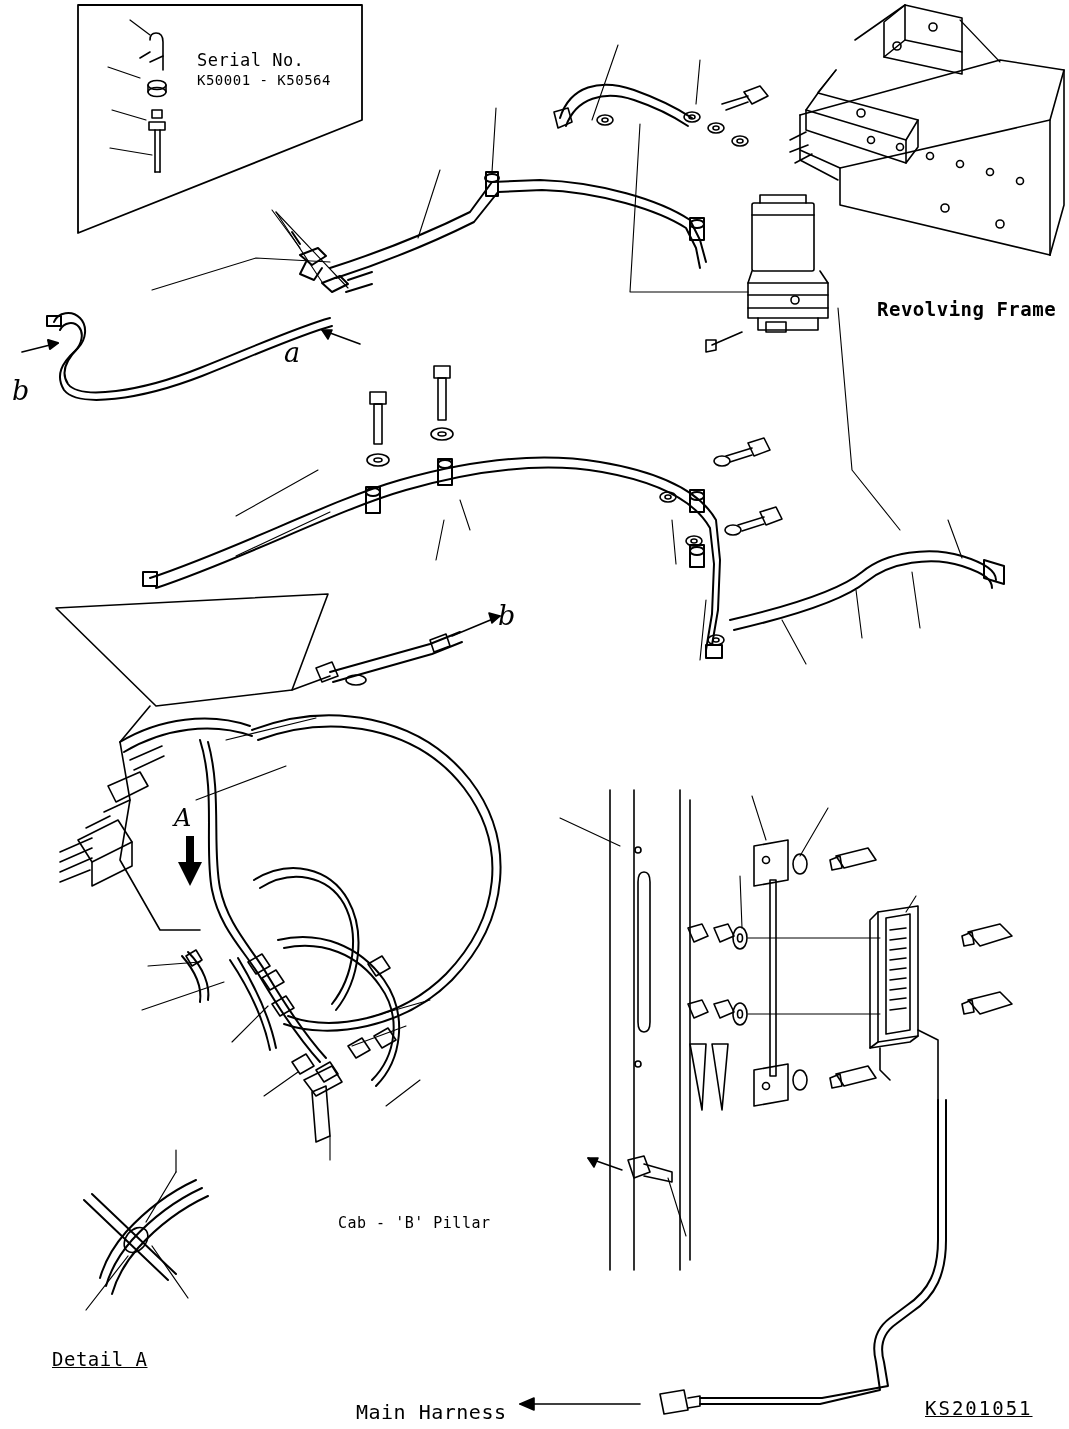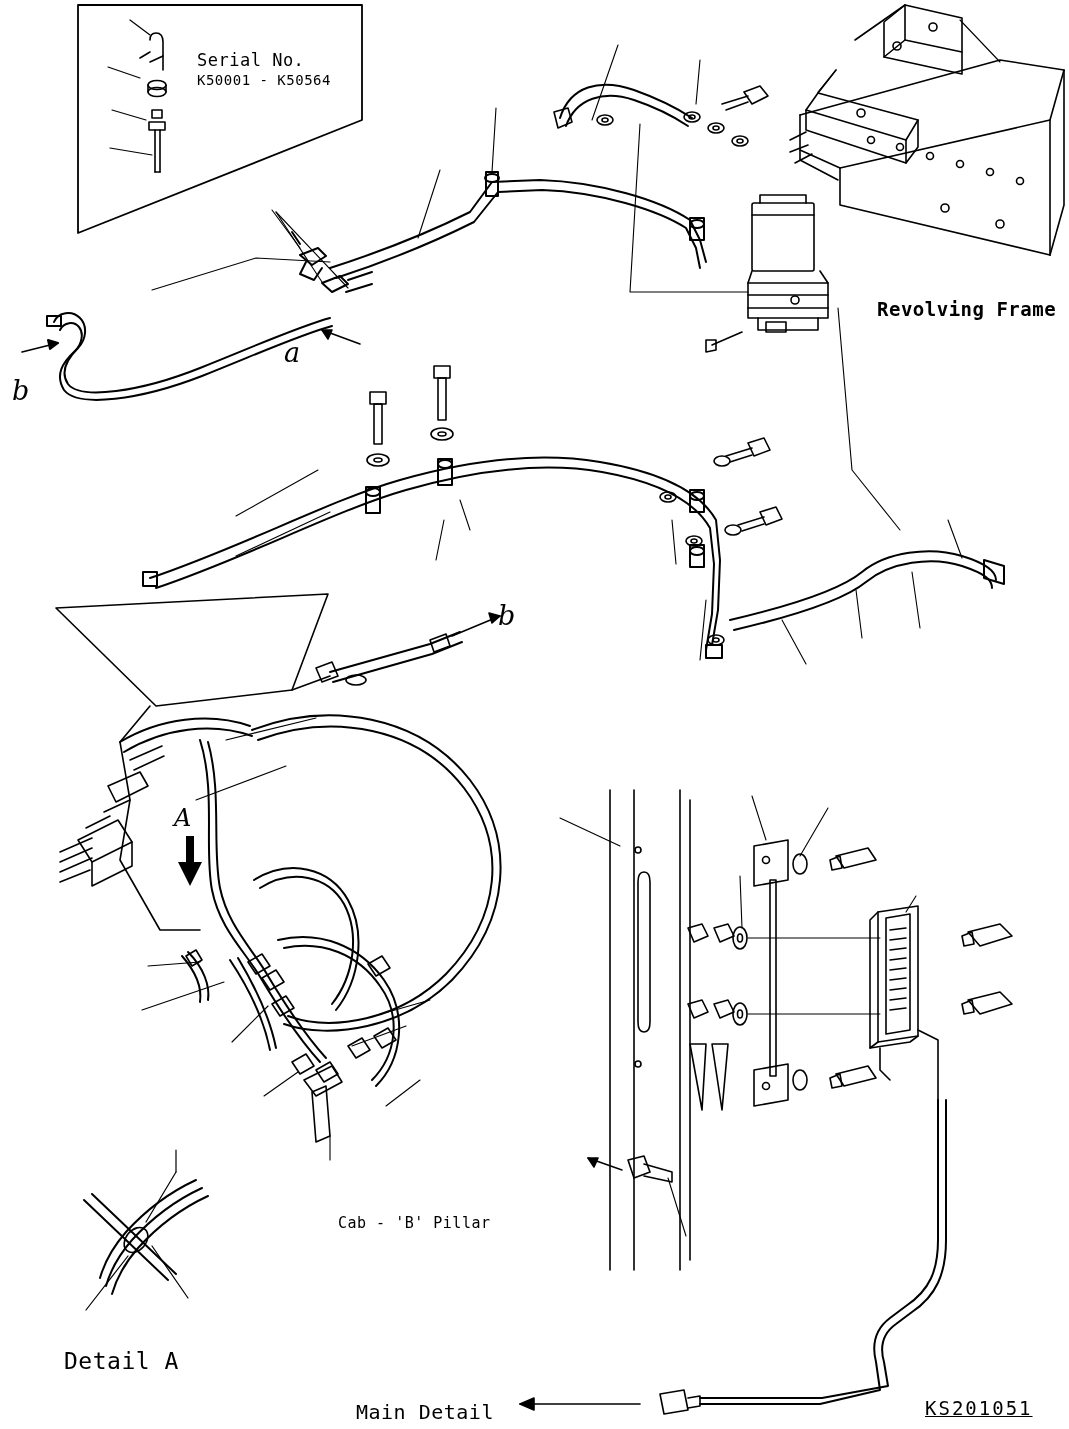--- a/index.html
+++ b/index.html
@@ -31,21 +31,21 @@
     position: absolute;
     white-space: pre;
     font-family: "DejaVu Sans Mono", monospace;
     color: #000;
     letter-spacing: 0.5px;
   }
   .t-serial1 { left: 197px; top: 50px;  font-size: 17px; }
   .t-serial2 { left: 197px; top: 72px;  font-size: 14px; }
   .t-revframe { left: 877px; top: 298px; font-size: 19px; font-weight: bold; }
   .t-cabpillar { left: 338px; top: 1214px; font-size: 15px; }
-  .t-detaila { left: 64px; top: 1348px; font-size: 23px; }
+  .t-detaila { left: 52px; top: 1348px; font-size: 19px; text-decoration: underline; }
   .t-mainharness { left: 356px; top: 1400px; font-size: 20px; }
   .t-partno { left: 925px; top: 1397px; font-size: 19px; letter-spacing: 2px; text-decoration: underline; }
   .t-b1 { left: 12px; top: 375px; font-size: 27px; font-family: "DejaVu Serif", serif; font-style: italic; }
   .t-b2 { left: 498px; top: 600px; font-size: 27px; font-family: "DejaVu Serif", serif; font-style: italic; }
   .t-a-lower { left: 284px; top: 337px; font-size: 27px; font-family: "DejaVu Serif", serif; font-style: italic; }
   .t-A { left: 174px; top: 804px; font-size: 24px; font-family: "DejaVu Serif", serif; font-style: italic; }
 </style>
 </head>
 <body>
 
@@ -402,20 +402,20 @@
         <path d="M916 896 L906 912"></path>
       </g>
     </g>
   </svg>
 
   <div class="txt t-serial1">Serial No.</div>
   <div class="txt t-serial2">K50001 - K50564</div>
   <div class="txt t-revframe">Revolving Frame</div>
   <div class="txt t-cabpillar">Cab - 'B' Pillar</div>
   <div class="txt t-detaila">Detail A</div>
-  <div class="txt t-mainharness">Main Detail</div>
+  <div class="txt t-mainharness">Main Harness</div>
   <div class="txt t-partno">KS201051</div>
   <div class="txt t-b1">b</div>
   <div class="txt t-b2">b</div>
   <div class="txt t-a-lower">a</div>
   <div class="txt t-A">A</div>
 
 </div>
 
 </body></html>

